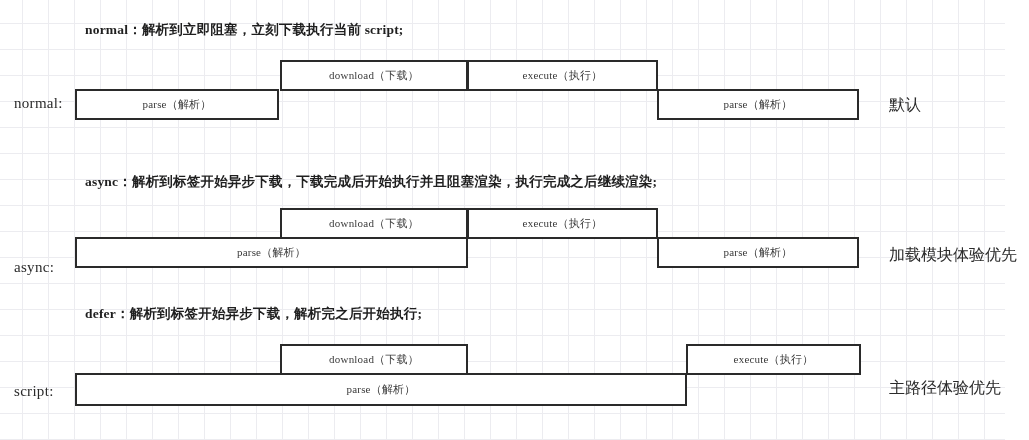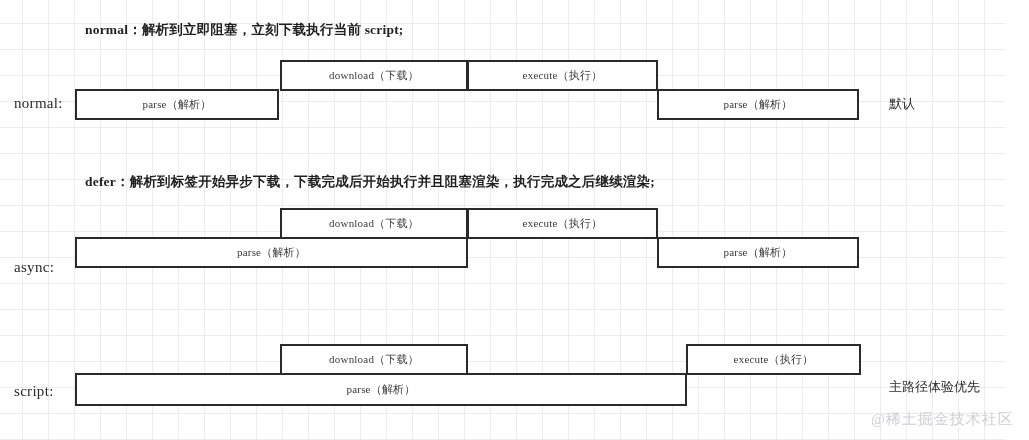--- a/index.html
+++ b/index.html
@@ -44,21 +44,21 @@
     white-space: nowrap;
     font-size: 15px;
     color: #2b2b2b;
     letter-spacing: 0.3px;
   }
 
   
   .note {
     position: absolute;
     white-space: nowrap;
-    font-size: 13px;
+    font-size: 16px;
     color: #2b2b2b;
   }
 
   
   .box {
     position: absolute;
     box-sizing: border-box;
     border: 2px solid #2a2a2a;
     background: #ffffff;
     display: flex;
@@ -93,39 +93,40 @@
   <div class="box top" style="left:280px; top:60px; width:188px; height:31px;">download（下载）</div>
 
   <div class="box top" style="left:467px; top:60px; width:191px; height:31px;">execute（执行）</div>
 
   <div class="box bottom" style="left:75px; top:89px; width:204px; height:31px;">parse（解析）</div>
 
   <div class="box bottom" style="left:657px; top:89px; width:202px; height:31px;">parse（解析）</div>
 
   <div class="note" style="left:889px; top:95px;">默认</div>
 
-  <div class="caption" style="left:85px; top:173px;">defer：解析到标签开始异步下载，下载完成后开始执行并且阻塞渲染，执行完成之后继续渲染;</div>
+  <div class="caption" style="left:85px; top:173px;">async：解析到标签开始异步下载，下载完成后开始执行并且阻塞渲染，执行完成之后继续渲染;</div>
 
   <div class="row-label" style="left:14px; top:259px;">async:</div>
 
   <div class="box top" style="left:280px; top:208px; width:188px; height:31px;">download（下载）</div>
 
   <div class="box top" style="left:467px; top:208px; width:191px; height:31px;">execute（执行）</div>
 
   <div class="box bottom" style="left:75px; top:237px; width:393px; height:31px;">parse（解析）</div>
 
   <div class="box bottom" style="left:657px; top:237px; width:202px; height:31px;">parse（解析）</div>
 
+  <div class="note" style="left:889px; top:245px;">加载模块体验优先</div>
 
+  <div class="caption" style="left:85px; top:305px;">defer：解析到标签开始异步下载，解析完之后开始执行;</div>
 
   <div class="row-label" style="left:14px; top:383px;">script:</div>
 
   <div class="box top" style="left:280px; top:344px; width:188px; height:31px;">download（下载）</div>
 
   <div class="box top" style="left:686px; top:344px; width:175px; height:31px;">execute（执行）</div>
 
   <div class="box bottom" style="left:75px; top:373px; width:612px; height:33px;">parse（解析）</div>
 
   <div class="note" style="left:889px; top:378px;">主路径体验优先</div>
 
-  <div class="watermark" style="left:871px; top:410px;">@稀土掘金技术社区</div>
 
 </div>
 
 </body></html>

